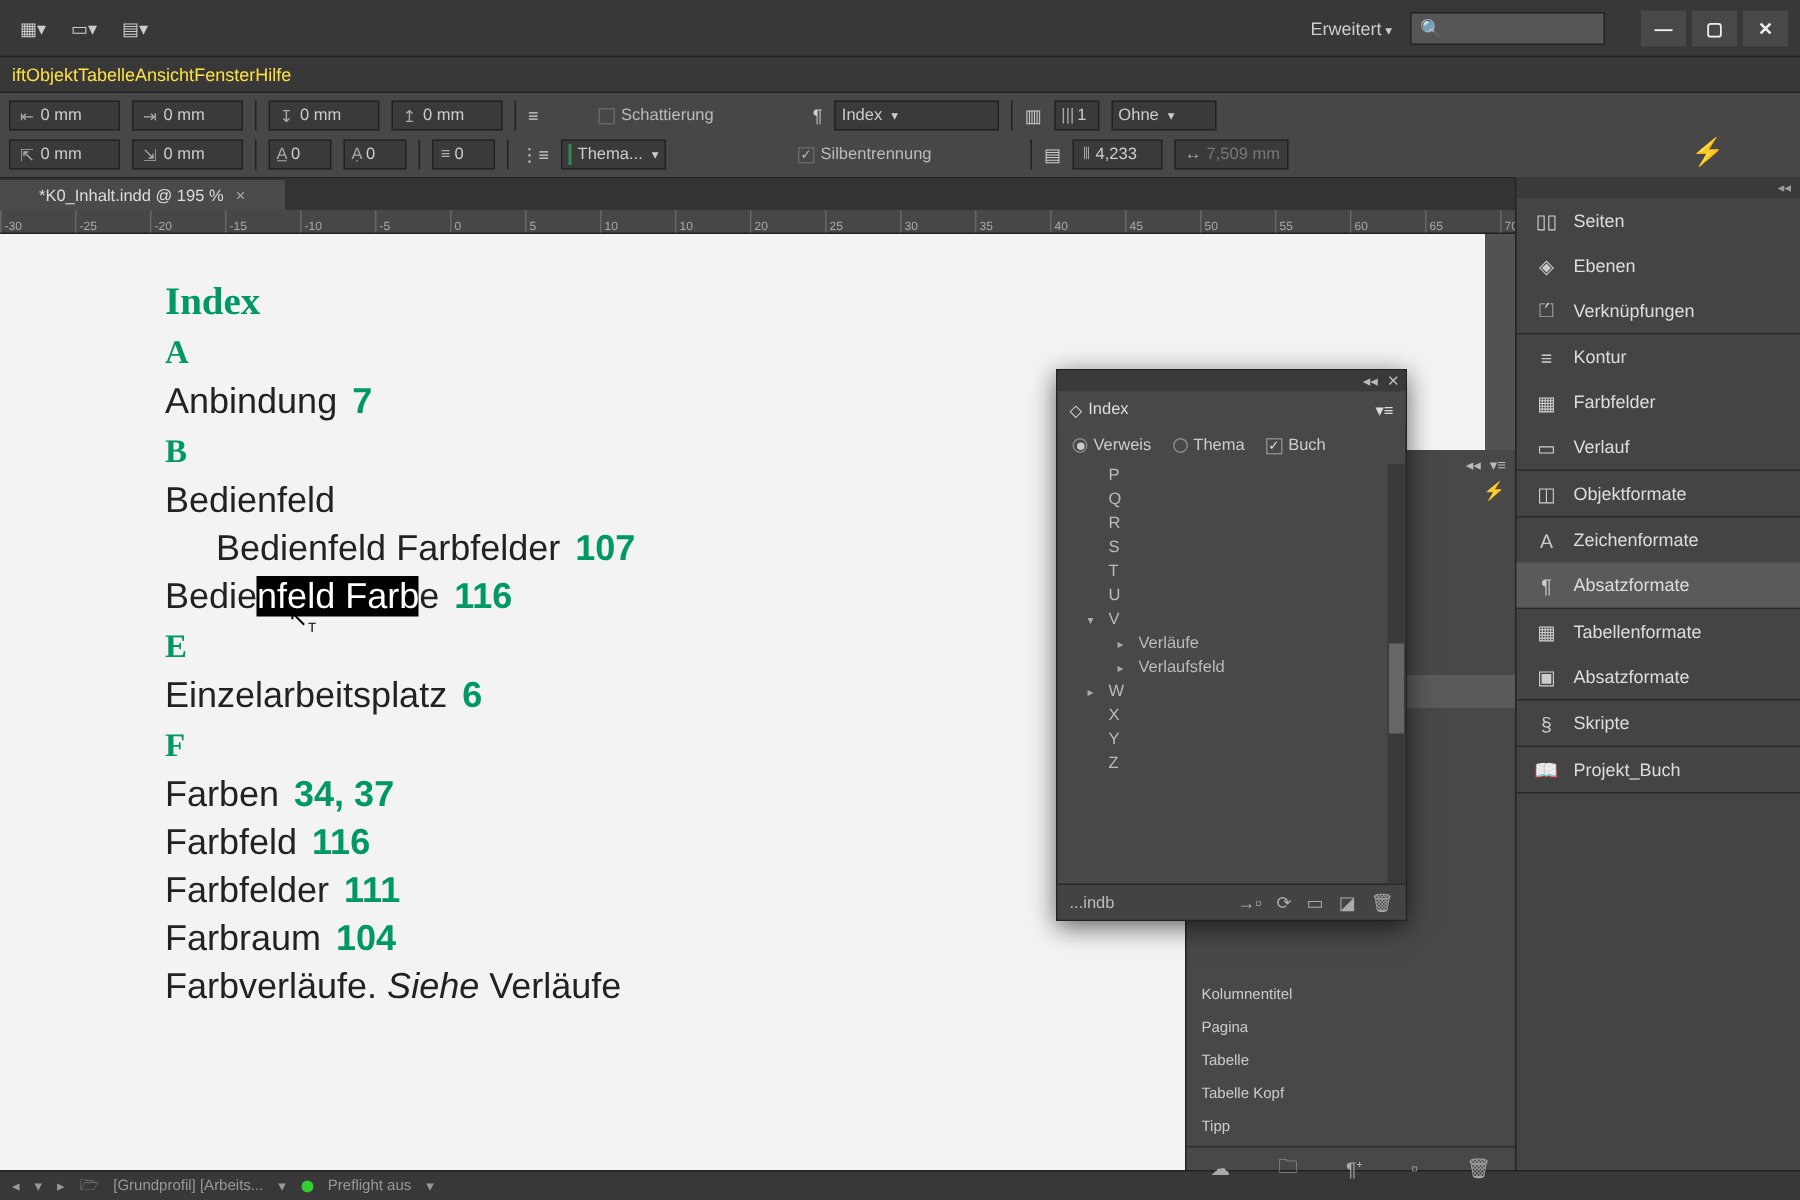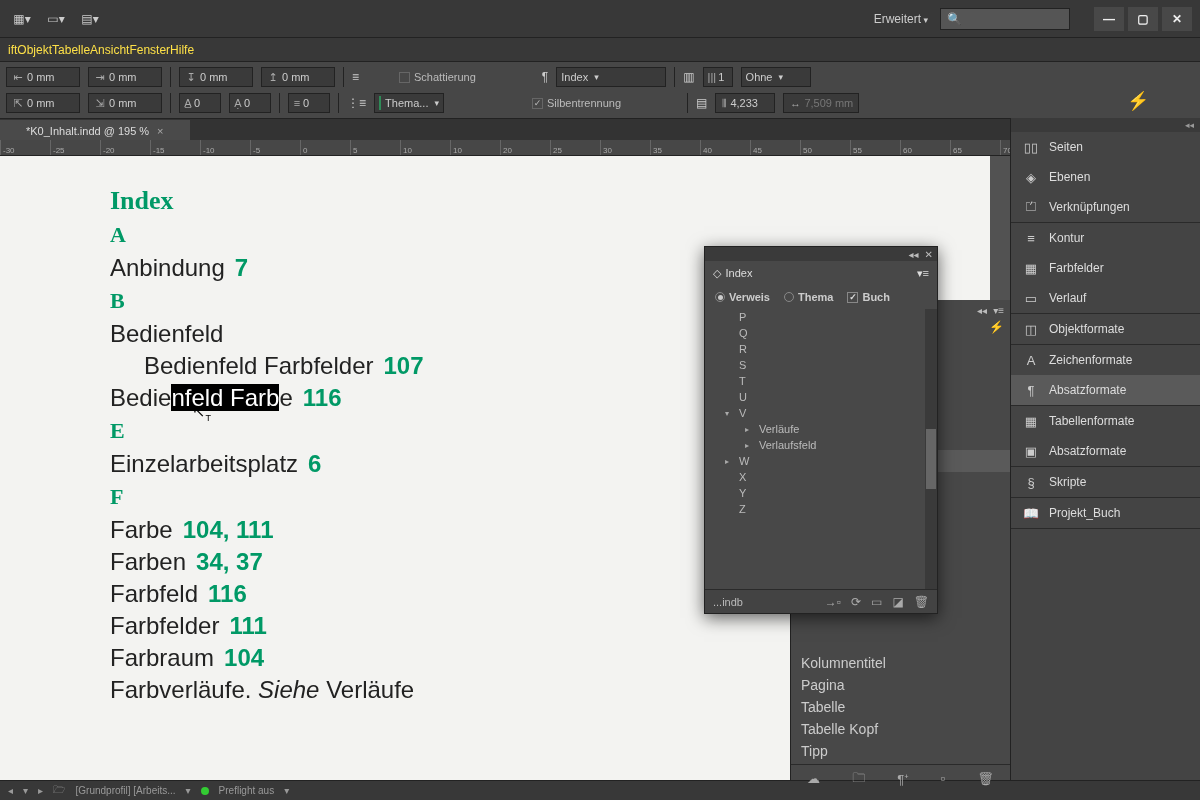--- a/index.html
+++ b/index.html
@@ -43,36 +43,36 @@
 .collapse-bar { height: 14px; background: #3a3a3a; display: flex; justify-content: flex-end; align-items: center; padding-right: 6px; font-size: 9px; color: #999; }
 .pgroup { border-bottom: 1px solid #2a2a2a; }
 .pitem { display: flex; align-items: center; gap: 10px; height: 30px; padding: 0 12px; color: #ddd; font-size: 12px; cursor: pointer; }
 .pitem.active { background: #5a5a5a; }
 .pitem .picon { width: 16px; height: 16px; display: flex; align-items: center; justify-content: center; color: #ccc; font-size: 13px; }
 .index-panel { position: absolute; top: 246px; left: 704px; width: 234px; background: #484848; border: 1px solid #222; box-shadow: 0 4px 16px rgba(0,0,0,.6); z-index: 50; }
 .index-panel .titlebar { height: 14px; background: #3a3a3a; display: flex; justify-content: flex-end; align-items: center; padding: 0 4px; gap: 6px; font-size: 10px; color: #bbb; }
 .index-panel .tabrow { height: 24px; display: flex; align-items: center; padding: 0 8px; background: #484848; font-size: 11px; color: #ddd; justify-content: space-between; }
 .index-panel .tabrow .tab { display: flex; align-items: center; gap: 4px; }
 .index-panel .opts { display: flex; align-items: center; gap: 14px; padding: 6px 10px; font-size: 11px; color: #ccc; }
-.index-panel .opts label { display: flex; align-items: center; gap: 4px; font-weight: bold; }
+.index-panel .opts label { display: flex; align-items: center; gap: 4px; }
 .radio { width: 10px; height: 10px; border: 1px solid #888; border-radius: 50%; display: inline-flex; align-items: center; justify-content: center; }
 .radio.on::after { content: ""; width: 5px; height: 5px; background: #ccc; border-radius: 50%; }
 .chkbx { width: 11px; height: 11px; border: 1px solid #888; display: inline-flex; align-items: center; justify-content: center; font-size: 9px; color: #ddd; }
 .index-panel .list { height: 280px; overflow: hidden; position: relative; font-size: 11px; color: #bbb; }
 .index-panel .list .row { padding: 2px 0 2px 20px; display: flex; align-items: center; gap: 6px; }
 .index-panel .list .row.indent { padding-left: 40px; }
 .index-panel .list .tri { font-size: 8px; color: #aaa; width: 8px; }
 .index-panel .scrollbar { position: absolute; right: 0; top: 0; bottom: 0; width: 12px; background: #3a3a3a; }
 .index-panel .scrollbar .thumb { position: absolute; left: 1px; right: 1px; top: 120px; height: 60px; background: #666; }
 .index-panel .footer { height: 24px; background: #434343; display: flex; align-items: center; justify-content: space-between; padding: 0 8px; border-top: 1px solid #2a2a2a; font-size: 11px; color: #bbb; }
 .index-panel .footer .ficons { display: flex; gap: 10px; font-size: 12px; color: #aaa; }
 .hidden-panel { position: absolute; top: 300px; right: 190px; width: 220px; bottom: 20px; background: #484848; border-left: 1px solid #222; z-index: 10; }
 .hidden-panel .hp-head { height: 20px; display: flex; justify-content: flex-end; align-items: center; padding: 0 6px; font-size: 10px; color: #bbb; gap: 6px; }
 .hidden-panel .hp-body { position: relative; height: calc(100% - 50px); overflow: hidden; }
-.hidden-panel .hp-row { height: 22px; display: flex; align-items: center; padding: 0 10px; font-size: 14px; color: #ccc; cursor: pointer; }
+.hidden-panel .hp-row { height: 22px; display: flex; align-items: center; padding: 0 10px; font-size: 10px; color: #ccc; cursor: pointer; }
 .hidden-panel .hp-row.sel { background: #5a5a5a; }
 .hidden-panel .hp-foot { height: 28px; border-top: 1px solid #2a2a2a; display: flex; align-items: center; justify-content: space-around; font-size: 13px; color: #aaa; }
 .statusbar { position: absolute; bottom: 0; left: 0; right: 0; height: 20px; background: #383838; border-top: 1px solid #222; display: flex; align-items: center; padding: 0 8px; gap: 10px; font-size: 10px; color: #999; }
 .statusbar .dot { width: 8px; height: 8px; border-radius: 50%; background: #3c3; }
 .bolt { position: absolute; right: 50px; top: 90px; font-size: 18px; color: #ccc; }
 </style>
 </head>
 <body>
 
 <div class="topbar">
@@ -205,21 +205,20 @@
     <div class="sec">B</div>
     <div class="entry"><span>Bedienfeld</span></div>
     <div class="entry sub"><span>Bedienfeld Farbfelder</span><span class="pg">107</span></div>
     <div class="entry" style="position:relative">
       <span>Bedie</span><span class="hilite">nfeld Farb</span><span>e</span><span class="pg">116</span>
       <span class="cursor" style="left:82px;top:18px">↖<sub style="font-size:9px">T</sub></span>
     </div>
     <div class="sec">E</div>
     <div class="entry"><span>Einzelarbeitsplatz</span><span class="pg">6</span></div>
     <div class="sec">F</div>
-    <div class="entry"><span>Farbe</span><span class="pg">104, 111</span></div>
     <div class="entry"><span>Farben</span><span class="pg">34, 37</span></div>
     <div class="entry"><span>Farbfeld</span><span class="pg">116</span></div>
     <div class="entry"><span>Farbfelder</span><span class="pg">111</span></div>
     <div class="entry"><span>Farbraum</span><span class="pg">104</span></div>
     <div class="entry"><span>Farbverläufe. </span><i>Siehe</i><span> Verläufe</span></div>
   </div>
 </div>
 
 <div class="hidden-panel">
   <div class="hp-head">

